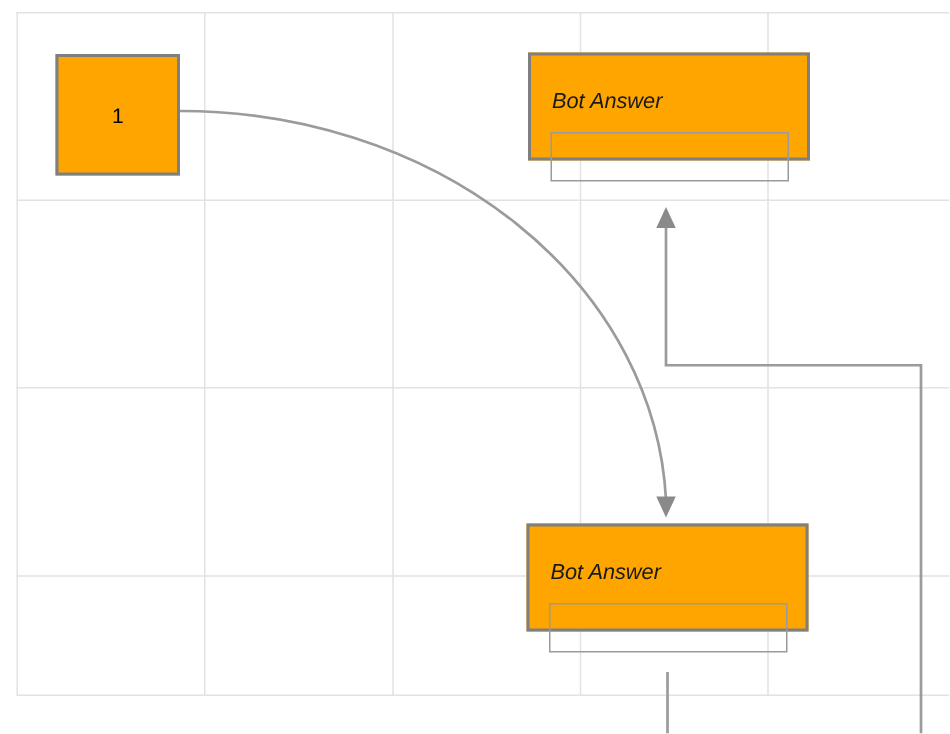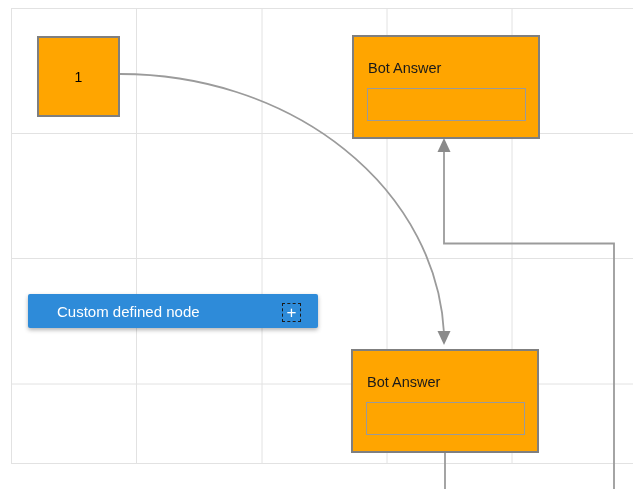--- a/index.html
+++ b/index.html
@@ -29,21 +29,21 @@
   .node{
     position:absolute;box-sizing:border-box;
     background:var(--node-fill);
     border:2px solid var(--node-border);
   }
   .node-square{
     left:37px;top:36px;width:83px;height:81px;
     display:flex;align-items:center;justify-content:center;
     font-size:14px;color:#000;
   }
-  .node-bot{width:188px;height:104px;}
+  .node-bot{width:188px;height:72px;font-style:italic;}
   .node-bot-top{left:352px;top:35px;}
   .node-bot-bottom{left:351px;top:349px;}
   .node-bot .bot-title{
     position:absolute;left:14px;top:23px;
     font-size:14.5px;color:var(--label-dark);white-space:nowrap;
   }
   .node-bot .bot-input{
     position:absolute;left:13px;top:51px;width:159px;height:33px;
     box-sizing:border-box;border:1px solid var(--inner-border);
     background:transparent;
@@ -106,20 +106,14 @@
   <div class="node node-bot node-bot-top">
     <div class="bot-title">Bot Answer</div>
     <div class="bot-input"></div>
   </div>
 
   <div class="node node-bot node-bot-bottom">
     <div class="bot-title">Bot Answer</div>
     <div class="bot-input"></div>
   </div>
 
-  <div class="custom-node">
-    <span class="custom-label">Custom defined node</span>
-    <span class="plus-box">
-      <span>+</span>
-    </span>
-  </div>
 
 </div>
 
 </body></html>

